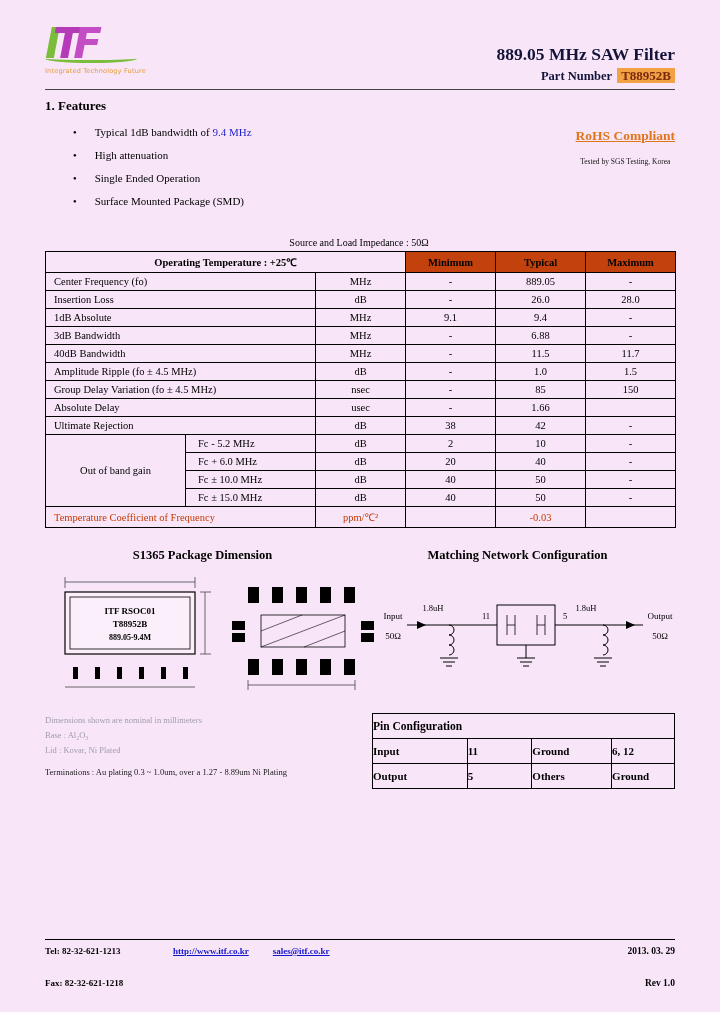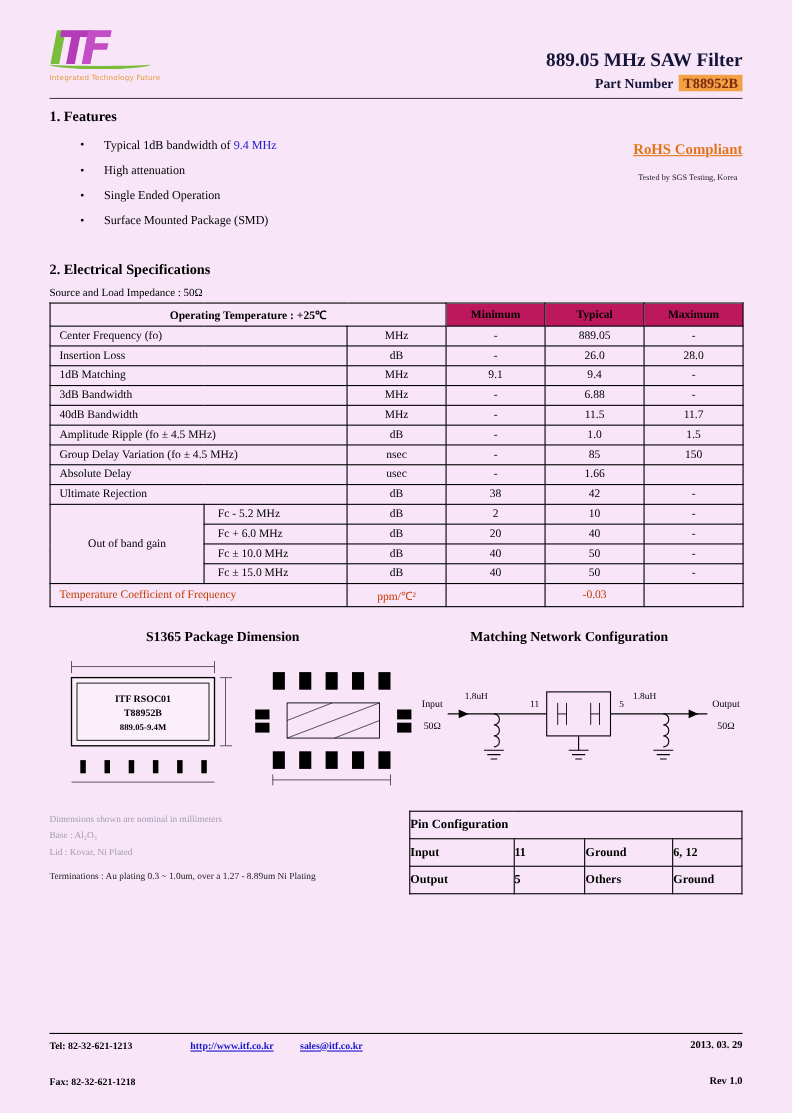--- a/index.html
+++ b/index.html
@@ -24,26 +24,26 @@
   .sec-heading{font-size:13px;font-weight:bold}
   .feat-list{margin:12px 0 0 28px}
   .feat-item{font-size:11px;margin-bottom:11px}
   .feat-item::before{content:"●";font-size:6px;vertical-align:2px;margin-right:18px}
   .blue{color:#2424cc}
   .rohs-block{position:absolute;right:0;top:30px;text-align:center}
   .rohs{color:#e0761c;font-size:13.5px;font-weight:bold;text-decoration:underline}
   .rohs-note{font-size:7.5px;margin-top:13px;color:#151515}
 
   .specs{margin-top:30px}
-  .imp-note{text-align:left;font-size:10px;margin:8px 2px 3px 0}
+  .imp-note{text-align:center;font-size:10px;margin:8px 2px 3px 0}
   .spec-table{width:100%;border-collapse:collapse;table-layout:fixed;font-size:10.5px}
   .spec-table td{border:1px solid #000;text-align:center;padding:3px 4px;height:17px;overflow:hidden}
   .spec-table .param{text-align:left;padding-left:8px}
   .spec-table .cond{text-align:left;padding-left:12px}
-  .spec-table .hdr{background:#be185d;font-weight:bold}
+  .spec-table .hdr{background:#c2410c;font-weight:bold}
   .spec-table .hdr-left{font-weight:bold}
   .temp-red{color:#c43a00}
 
   .pkg-headings{display:flex;margin-top:20px}
   .pkg-headings>div{width:50%;text-align:center;font-size:12.5px;font-weight:bold}
   .drawings{display:flex;margin-top:12px;justify-content:space-between;align-items:flex-start}
 
   .svgt1{font-size:9px;font-weight:bold;font-family:"Liberation Serif",serif}
   .svgt2{font-size:8px;font-weight:bold;font-family:"Liberation Serif",serif}
   .mt{font-size:9px;font-family:"Liberation Serif",serif}
@@ -96,21 +96,20 @@
       <div class="feat-item"><span>Single Ended Operation</span></div>
       <div class="feat-item"><span>Surface Mounted Package (SMD)</span></div>
     </div>
     <div class="rohs-block">
       <div class="rohs">RoHS Compliant</div>
       <div class="rohs-note">Tested by SGS Testing, Korea</div>
     </div>
   </div>
 
   <div class="specs">
-    <div class="sec-heading">2. Electrical Specifications</div>
     <div class="imp-note">Source and Load Impedance : 50Ω</div>
     <table class="spec-table">
       <colgroup>
           <col style="width:140px">
           <col style="width:130px">
           <col style="width:90px">
           <col style="width:90px">
           <col style="width:90px">
           <col style="width:90px">
         </colgroup>
@@ -129,21 +128,21 @@
         <td>-</td>
       </tr>
       <tr>
         <td colspan="2" class="param">Insertion Loss</td>
         <td>dB</td>
         <td>-</td>
         <td>26.0</td>
         <td>28.0</td>
       </tr>
       <tr>
-        <td colspan="2" class="param">1dB Matching</td>
+        <td colspan="2" class="param">1dB Absolute</td>
         <td>MHz</td>
         <td>9.1</td>
         <td>9.4</td>
         <td>-</td>
       </tr>
       <tr>
         <td colspan="2" class="param">3dB Bandwidth</td>
         <td>MHz</td>
         <td>-</td>
         <td>6.88</td>

